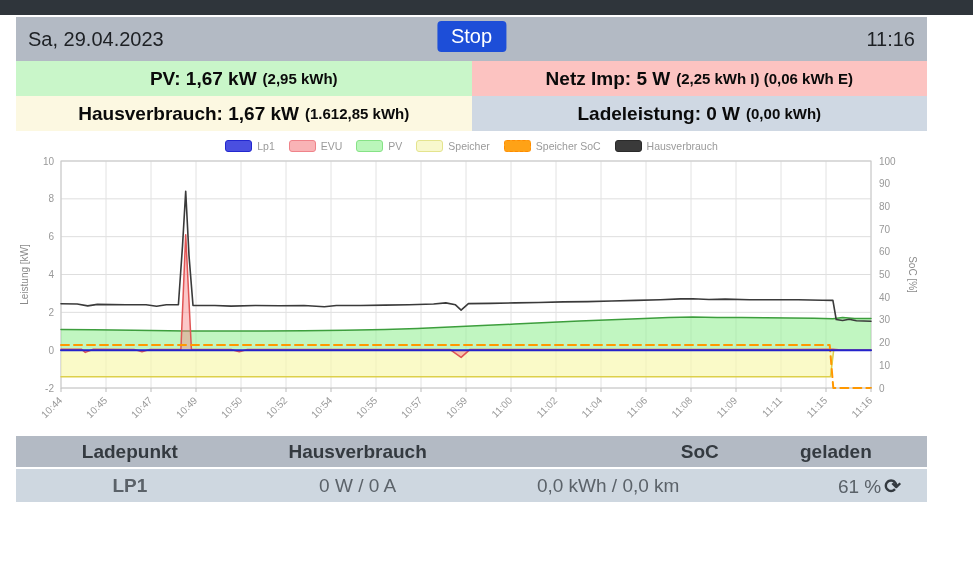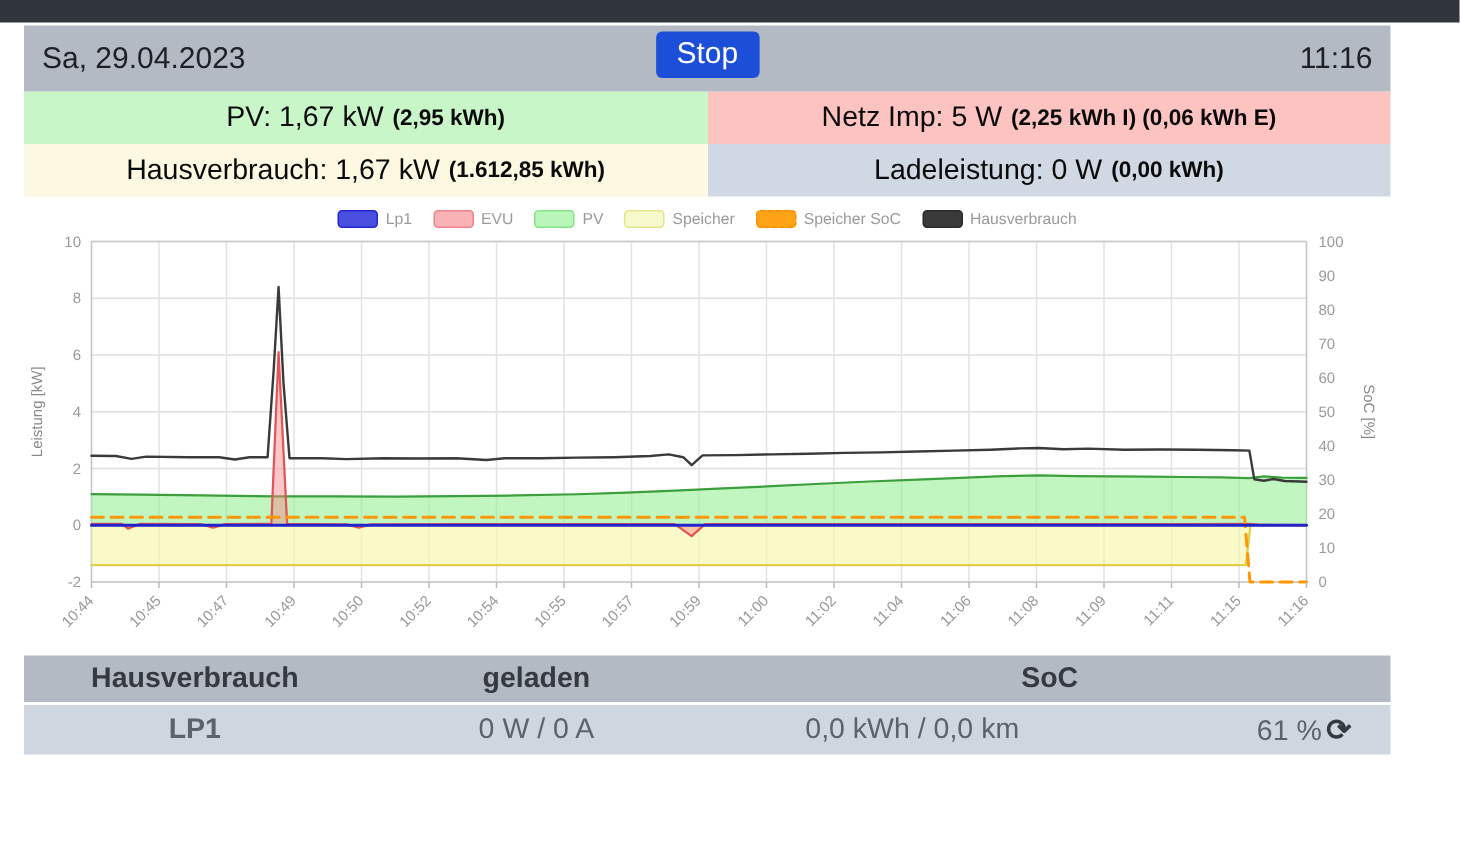--- a/index.html
+++ b/index.html
@@ -11,21 +11,21 @@
 
   .content { position:absolute; left:16px; top:17px; width:911px; }
 
   .header { position:relative; height:44px; background:#b3bac4; display:flex; align-items:center; justify-content:space-between; padding:0 12px; }
   .header .date, .header .time { font-size:20px; color:#1d2024; }
   .stop-btn { position:absolute; left:50%; transform:translateX(-50%); top:4px; background:#1d4ed8; color:#fff; font-size:20px; padding:4px 14px; border:none; border-radius:4px; font-family:"Liberation Sans", sans-serif; cursor:pointer; }
 
   .tiles { width:100%; }
   .tile-row { display:flex; }
   .tile { height:35px; display:flex; align-items:center; justify-content:center; gap:6px; white-space:nowrap; }
-  .tile .main { font-size:19px; font-weight:normal; color:#0a0a0a; }
+  .tile .main { font-size:19px; font-weight:bold; color:#0a0a0a; }
   .tile .sub { font-size:15px; font-weight:bold; color:#0a0a0a; }
   .tile.half { width:50%; }
   .tile.full { width:100%; height:33px; }
   .tile-pv { background:#c9f6c9; }
   .tile-grid { background:#fcc3c1; }
   .tile-house { background:#fcf8e1; }
   .tile-charge { background:#cfd8e3; }
   .tile-battery { background:#fbc02d; }
 
   .chart-section { margin-top:6px; background:#fff; }
@@ -200,23 +200,24 @@
             <text x="812" y="246" text-anchor="end" font-size="10" fill="#999" font-family="&quot;Liberation Sans&quot;, sans-serif" transform="rotate(-45 812 246)">11:15</text>
             <line x1="855" x2="855" y1="233" y2="237" stroke="#bbb" stroke-width="1"></line>
             <text x="857" y="246" text-anchor="end" font-size="10" fill="#999" font-family="&quot;Liberation Sans&quot;, sans-serif" transform="rotate(-45 857 246)">11:16</text>
             <text x="0" y="0" text-anchor="middle" font-size="10" fill="#8a8a8a" font-family="&quot;Liberation Sans&quot;, sans-serif" transform="translate(12 119.5) rotate(-90)">Leistung [kW]</text>
             <text x="0" y="0" text-anchor="middle" font-size="10" fill="#8a8a8a" font-family="&quot;Liberation Sans&quot;, sans-serif" transform="translate(893 119.5) rotate(90)">SoC [%]</text>
           </svg></div>
     </div>
 
     <div class="lp-table">
       <div class="lp-row lp-head">
+        <div class="cell">Ladepunkt</div>
         <div class="cell">Hausverbrauch</div>
+        <div class="cell right">SoC</div>
         <div class="cell">geladen</div>
-        <div class="cell right">SoC</div>
       </div>
       <div class="lp-row lp-data">
         <div class="cell lp-name">LP1</div>
         <div class="cell">0 W / 0 A</div>
         <div class="cell">0,0 kWh / 0,0 km</div>
         <div class="cell right">
           <span>61 %</span><span class="refresh-icon">⟳</span>
         </div>
       </div>
     </div>

